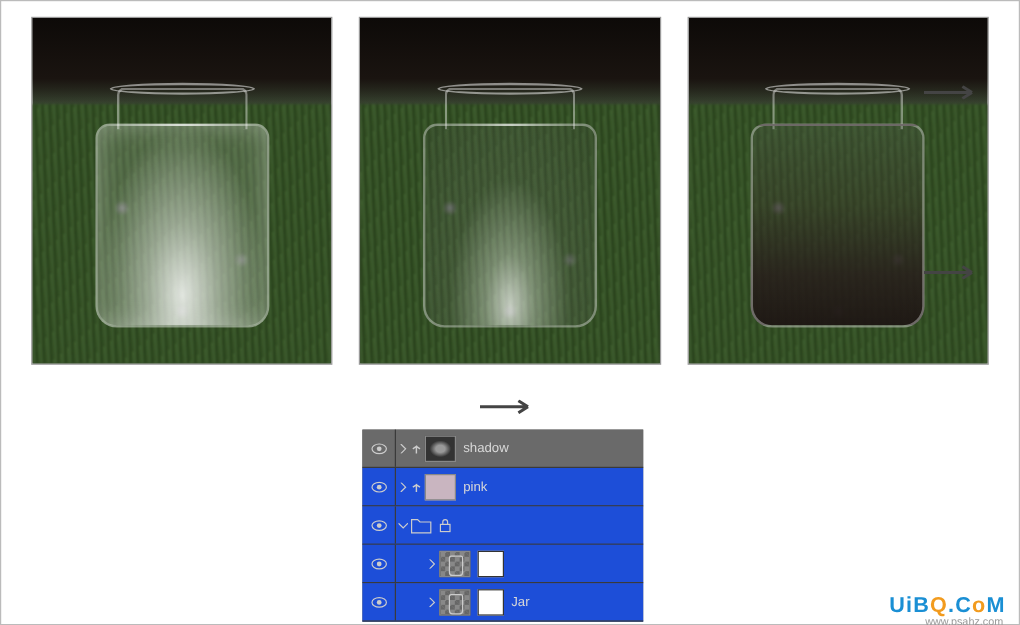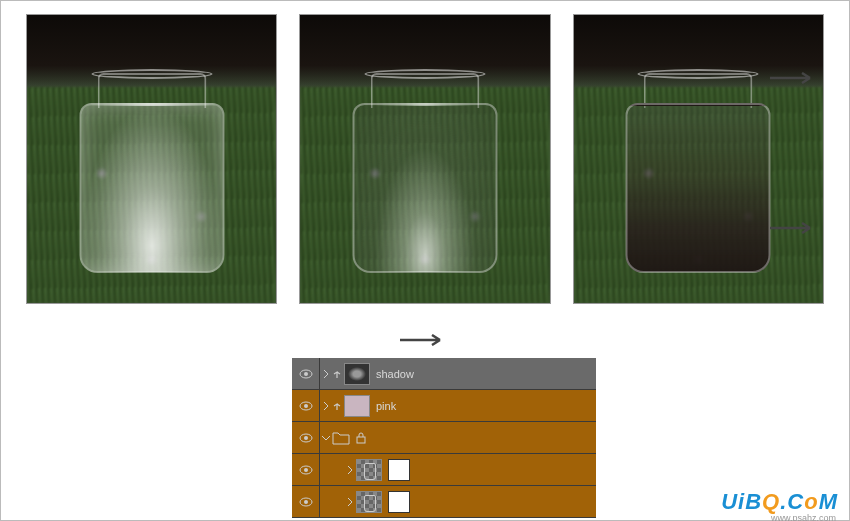--- a/index.html
+++ b/index.html
@@ -14,42 +14,42 @@
 .jar-neck{position:absolute;top:0;left:18px;right:18px;height:35px;border:2px solid rgba(255,255,255,.4);border-radius:6px 6px 0 0;border-bottom:none}
 .jar-rim{position:absolute;top:-4px;left:12px;right:12px;height:10px;border:2px solid rgba(255,255,255,.5);border-radius:50%}
 .jar1 .jar-body{background:radial-gradient(ellipse at 50% 85%,rgba(255,255,255,.85) 0%,rgba(255,255,255,.5) 30%,rgba(255,255,255,.15) 70%);box-shadow:inset 0 0 20px rgba(255,255,255,.3)}
 .jar2 .jar-body{background:radial-gradient(ellipse at 50% 90%,rgba(255,255,255,.7) 0%,rgba(255,255,255,.35) 20%,rgba(120,120,120,.2) 50%,rgba(80,80,80,.15) 100%)}
 .jar3 .jar-body{background:linear-gradient(180deg,rgba(100,100,100,.2) 0%,rgba(60,50,45,.4) 40%,rgba(40,30,28,.85) 75%,rgba(30,22,20,.95) 100%)}
 .arrow{position:absolute;width:50px;height:12px}
 .arrow svg{width:100%;height:100%}
 .arrow-tr{right:30px;top:70px}
 .arrow-br{right:30px;top:220px}
 .arrow-mid{left:50%;top:332px;transform:translateX(-50%)}
-.layers-panel{position:absolute;left:292px;top:358px;width:304px;background:#535353;font-size:11px;color:#d8d8d8}
-.layer-row{display:flex;align-items:center;height:32px;border-bottom:1px solid #3a3a3a;background:#a16207}
+.layers-panel{position:absolute;left:302px;top:358px;width:234px;background:#535353;font-size:11px;color:#d8d8d8}
+.layer-row{display:flex;align-items:center;height:32px;border-bottom:1px solid #3a3a3a;background:#1d4ed8}
 .layer-row.selected{background:#6a6a6a}
 .vis-col{width:28px;display:flex;align-items:center;justify-content:center;border-right:1px solid #3a3a3a;height:100%}
 .eye{width:14px;height:10px}
 .indent{width:12px;display:flex;align-items:center;justify-content:center}
 .indent2{width:24px}
 .chev{width:8px;height:8px}
 .clip{width:10px;height:10px;margin-right:2px}
 .thumb{width:26px;height:22px;border:1px solid #888;margin-right:6px;display:flex;align-items:center;justify-content:center;background:#4a4a4a}
 .thumb-trans{background-image:linear-gradient(45deg,#666 25%,transparent 25%,transparent 75%,#666 75%),linear-gradient(45deg,#666 25%,#888 25%,#888 75%,#666 75%);background-size:8px 8px;background-position:0 0,4px 4px}
 .thumb-shadow{background:#333;position:relative}
 .thumb-shadow::after{content:"";position:absolute;inset:3px;background:radial-gradient(ellipse,#999 30%,transparent 70%)}
 .thumb-pink{background:#c9b5c0}
 .thumb-jar{position:relative}
 .thumb-jar::after{content:"";position:absolute;left:7px;top:3px;width:10px;height:15px;border:1px solid #ccc;border-radius:2px 2px 3px 3px}
 .mask{width:22px;height:22px;background:#fff;border:1px solid #333;margin-right:6px}
 .folder-ico{width:18px;height:14px;margin-right:6px}
 .label{flex:1;white-space:nowrap;overflow:hidden}
 .group-label{text-decoration:underline}
 .lock{width:10px;height:12px;margin-right:6px}
-.watermark{position:absolute;right:12px;bottom:6px;font-size:22px;font-weight:bold;color:#1a8fd4;font-style:italic;letter-spacing:1px}
+.watermark{position:absolute;right:12px;bottom:6px;font-size:18px;font-weight:bold;color:#1a8fd4;letter-spacing:1px}
 .watermark .o{color:#f29b1e}
 .watermark-sub{position:absolute;right:14px;bottom:-2px;font-size:9px;color:#999}
 .border{position:absolute;inset:0;border:1px solid #bbb;pointer-events:none}
 </style>
 </head>
 <body>
 
 <div class="border"></div>
 
 <div class="images-row">
@@ -184,20 +184,21 @@
         </svg>
     </div>
     <div class="indent2"></div>
     <div class="indent">
       <svg class="chev" viewBox="0 0 8 8">
           <path d="M2 0 L6 4 L2 8" stroke="#ccc" fill="none"></path>
         </svg>
     </div>
     <div class="thumb thumb-trans thumb-jar"></div>
     <div class="mask"></div>
+    <span class="label">Jar</span>
   </div>
 
 </div>
 
 <div class="watermark">
   <span>U</span><span>i</span><span>B</span><span class="o">Q</span><span>.</span><span>C</span><span class="o">o</span><span>M</span>
 </div>
 <div class="watermark-sub">www.psahz.com</div>
 
 </body></html>

